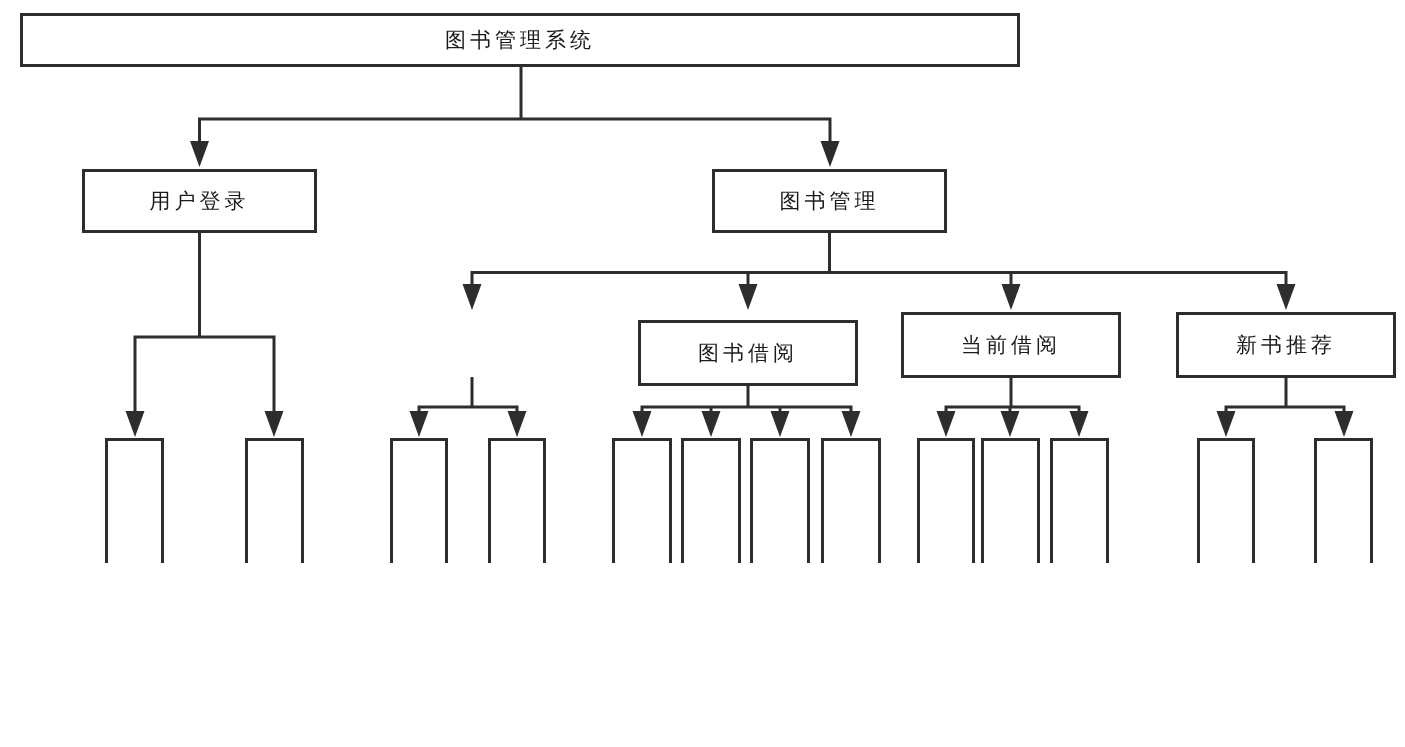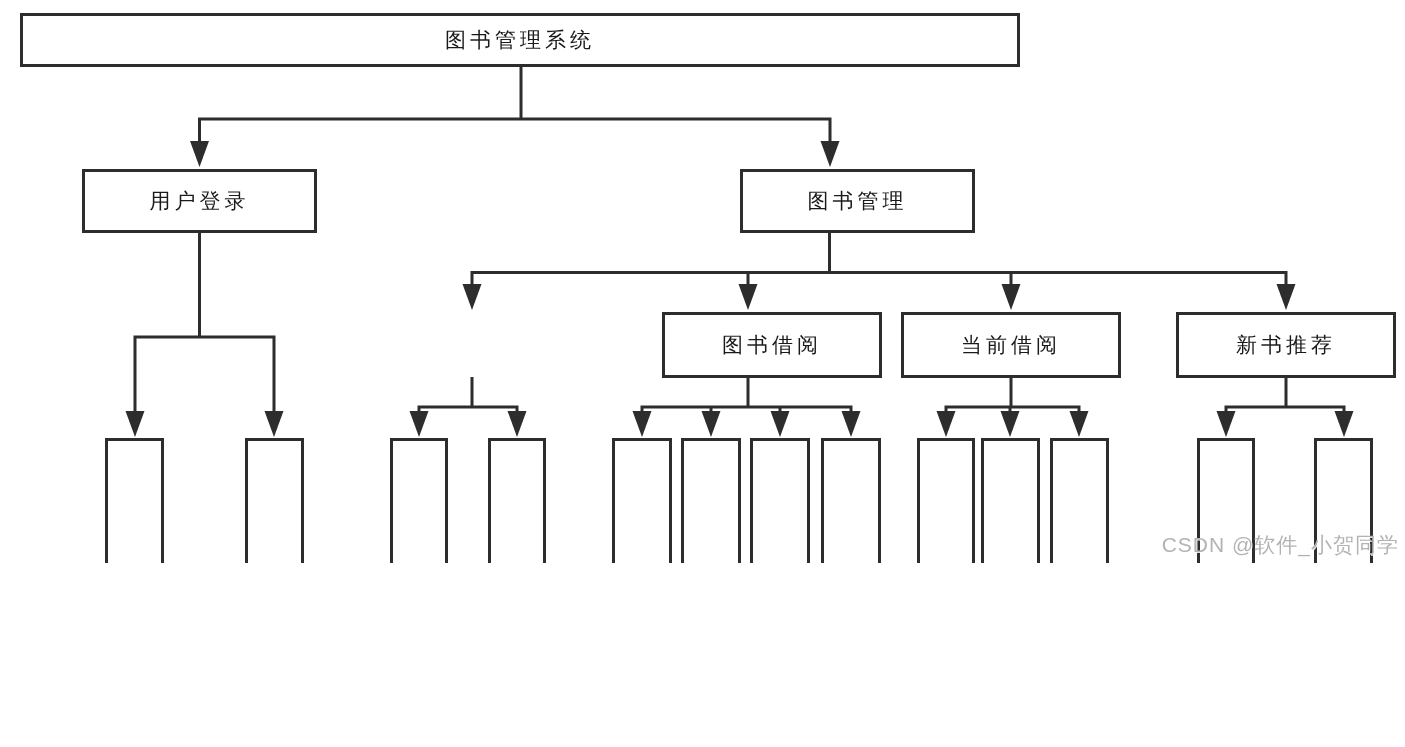--- a/index.html
+++ b/index.html
@@ -36,23 +36,23 @@
   .vtext {
     writing-mode: vertical-rl;
     text-orientation: mixed;
     font-size: 24px;
     line-height: 1.05;
     letter-spacing: 6px;
     color: #1a1a1a;
   }
   #root-box   { left: 20px;   top: 13px;  width: 1000px; height: 54px; }
   #l2-login   { left: 82px;   top: 169px; width: 235px;  height: 64px; }
-  #l2-mgmt    { left: 712px;  top: 169px; width: 235px;  height: 64px; margin-left: 28px; }
+  #l2-mgmt    { left: 712px;  top: 169px; width: 235px;  height: 64px; }
   #l3-rec     { left: 362px;  top: 312px; width: 220px;  height: 66px; }
-  #l3-borrow  { left: 638px;  top: 312px; width: 220px;  height: 66px; margin-left: 24px; }
+  #l3-borrow  { left: 638px;  top: 320px; width: 220px;  height: 66px; }
   #l3-current { left: 901px;  top: 312px; width: 220px;  height: 66px; justify-content: center; }
   #l3-records { left: 1176px; top: 312px; width: 220px;  height: 66px; }
   #lf-login      { left: 105px;  width: 59px; }
   #lf-logout     { left: 245px;  width: 59px; }
   #lf-rec-query  { left: 390px;  width: 58px; }
   #lf-rec-borrow { left: 488px;  width: 58px; }
   #lf-bb-query   { left: 612px;  width: 60px; }
   #lf-bb-add     { left: 681px;  width: 60px; }
   #lf-bb-edit    { left: 750px;  width: 60px; }
   #lf-bb-borrow  { left: 821px;  width: 60px; }
@@ -180,15 +180,14 @@
     <span class="vtext">确认归还（管理员）</span>
   </div>
 
   <div class="box leaf" id="lf-br-add">
     <span class="vtext">新增借阅记录</span>
   </div>
   <div class="box leaf" id="lf-br-query">
     <span class="vtext">查询借阅记录</span>
   </div>
 
-  <div id="watermark">CSDN @软件_小贺同学</div>
 
 </div>
 
 </body></html>

